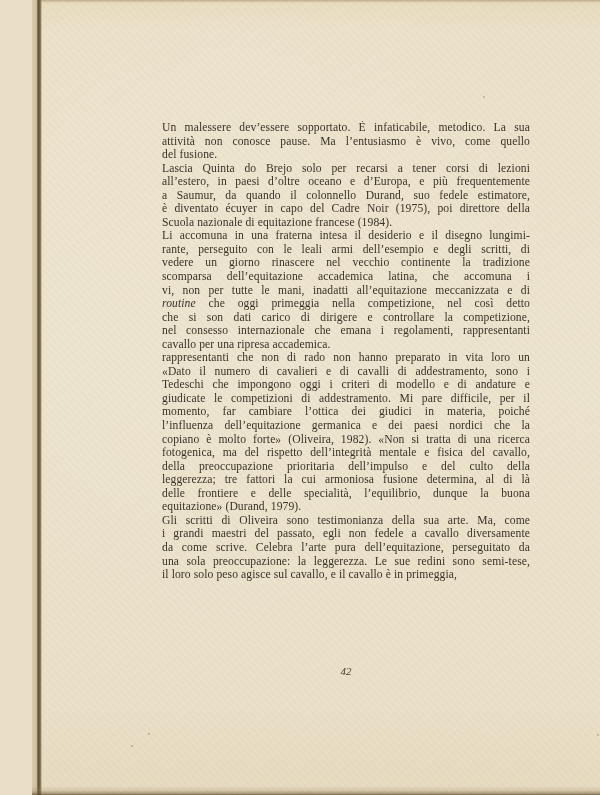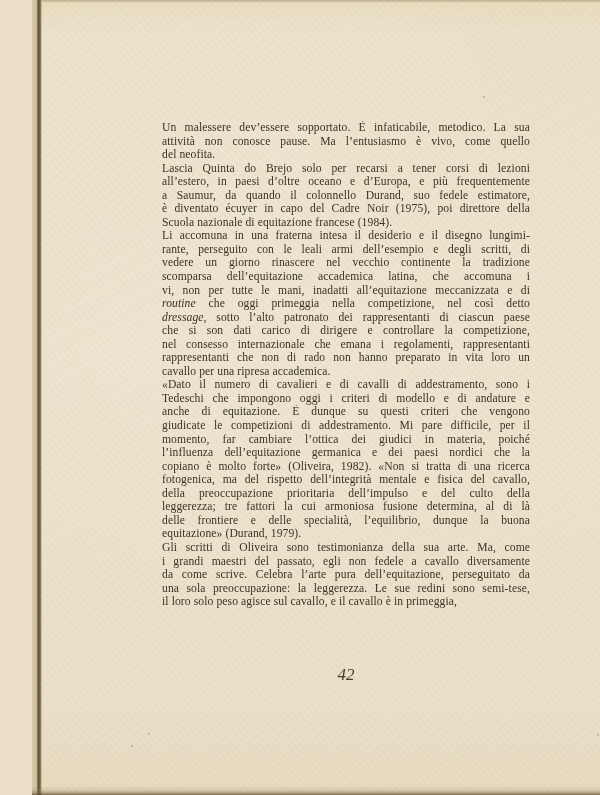--- a/index.html
+++ b/index.html
@@ -78,21 +78,21 @@
   .line.last {
     text-align-last: left;
   }
   .page-number {
     position: absolute;
     left: 130px;
     top: 665px;
     width: 368px;
     text-align: center;
     font-style: italic;
-    font-size: 17px;
+    font-size: 11px;
     color: #463d2c;
   }
 </style>
 </head>
 <body>
 
 <div class="page">
   <div class="grain"></div>
 
   <div class="edge-top"></div>
@@ -108,46 +108,44 @@
 
   <div class="speck" style="left:116px; top:733px"></div>
   <div class="speck" style="left:99px;  top:745px"></div>
   <div class="speck" style="left:565px; top:734px"></div>
   <div class="speck" style="left:451px; top:96px"></div>
 
   <div class="text-block">
       <div class="paragraph">
         <div class="line">Un malessere dev’essere sopportato. È infaticabile, metodico. La sua</div>
         <div class="line">attività non conosce pause. Ma l’entusiasmo è vivo, come quello</div>
-        <div class="line last">del neofita.</div>
+        <div class="line last">del fusione.</div>
       </div>
       <div class="paragraph">
         <div class="line">Lascia Quinta do Brejo solo per recarsi a tener corsi di lezioni</div>
         <div class="line">all’estero, in paesi d’oltre oceano e d’Europa, e più frequentemente</div>
         <div class="line">a Saumur, da quando il colonnello Durand, suo fedele estimatore,</div>
         <div class="line">è diventato écuyer in capo del Cadre Noir (1975), poi direttore della</div>
         <div class="line last">Scuola nazionale di equitazione francese (1984).</div>
       </div>
       <div class="paragraph">
         <div class="line">Li accomuna in una fraterna intesa il desiderio e il disegno lungimi-</div>
         <div class="line">rante, perseguito con le leali armi dell’esempio e degli scritti, di</div>
         <div class="line">vedere un giorno rinascere nel vecchio continente la tradizione</div>
         <div class="line">scomparsa dell’equitazione accademica latina, che accomuna i</div>
         <div class="line">vi, non per tutte le mani, inadatti all’equitazione meccanizzata e di</div>
         <div class="line"><i>routine</i> che oggi primeggia nella competizione, nel così detto</div>
-        <div class="line"><i>dressage</i>, sotto l’alto patronato dei rappresentanti di ciascun paese</div>
         <div class="line">che si son dati carico di dirigere e controllare la competizione,</div>
         <div class="line">nel consesso internazionale che emana i regolamenti, rappresentanti</div>
+        <div class="line last">cavallo per una ripresa accademica.</div>
         <div class="line">rappresentanti che non di rado non hanno preparato in vita loro un</div>
-        <div class="line last">cavallo per una ripresa accademica.</div>
       </div>
       <div class="paragraph">
         <div class="line">«Dato il numero di cavalieri e di cavalli di addestramento, sono i</div>
         <div class="line">Tedeschi che impongono oggi i criteri di modello e di andature e</div>
-        <div class="line">anche di equitazione. È dunque su questi criteri che vengono</div>
         <div class="line">giudicate le competizioni di addestramento. Mi pare difficile, per il</div>
         <div class="line">momento, far cambiare l’ottica dei giudici in materia, poiché</div>
         <div class="line">l’influenza dell’equitazione germanica e dei paesi nordici che la</div>
         <div class="line">copiano è molto forte» (Oliveira, 1982). «Non si tratta di una ricerca</div>
         <div class="line">fotogenica, ma del rispetto dell’integrità mentale e fisica del cavallo,</div>
         <div class="line">della preoccupazione prioritaria dell’impulso e del culto della</div>
         <div class="line">leggerezza; tre fattori la cui armoniosa fusione determina, al di là</div>
         <div class="line">delle frontiere e delle specialità, l’equilibrio, dunque la buona</div>
         <div class="line last">equitazione» (Durand, 1979).</div>
       </div>

